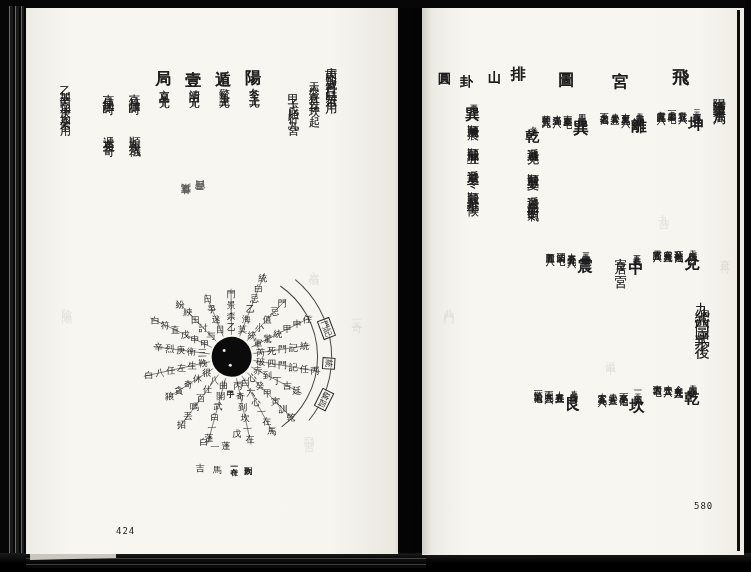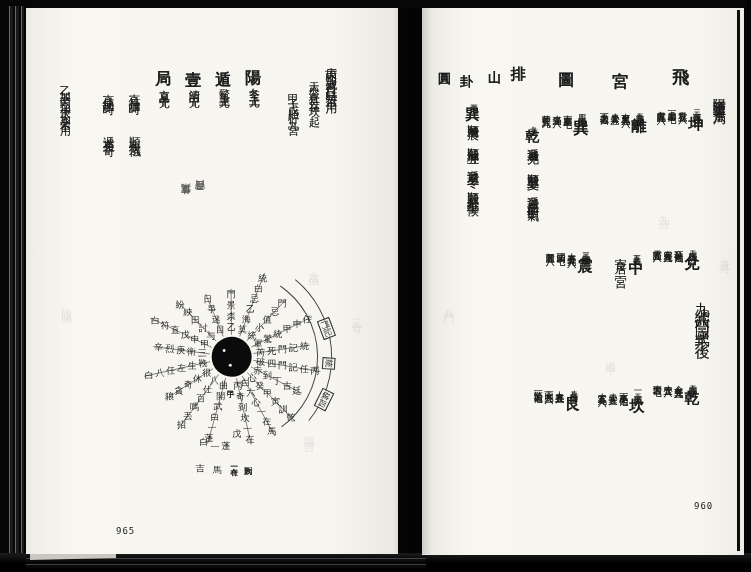--- a/index.html
+++ b/index.html
@@ -140,21 +140,21 @@
       <div id="arc-boxes">
           <div class="arc-box" style="left: 290px; top: 315px; transform: rotate(70deg);">門記</div>
           <div class="arc-box" style="left: 296px; top: 350px; transform: rotate(94deg);">統</div>
           <div class="arc-box" style="left: 287px; top: 386px; transform: rotate(117deg);">破四</div>
         </div>
       <div id="flipped-notes">
           <div class="v flip" style="left: 170px; top: 190px; font-size: 10px; color: rgb(58, 58, 58); opacity: 0.8;">白雷寻</div>
           <div class="v flip" style="left: 156px; top: 194px; font-size: 10px; color: rgb(58, 58, 58); opacity: 0.8;">佳莫車</div>
         </div>
     </div>
-    <div class="pageno" style="left:90px;top:518px;">965</div>
+    <div class="pageno" style="left:90px;top:518px;">424</div>
   </div>
 
   <div class="page" id="page-right">
     <div class="v" style="left:290px;top:80px;font-size:13px;letter-spacing:2px;">陽遁陰遁一十八局</div>
     <div class="v" style="left:272px;top:282px;font-size:15px;letter-spacing:6px;">九總八門圖式于後</div>
     <div id="headings">
         <div class="v heading" style="left: 250px; top: 48px; font-size: 17px;">飛</div>
         <div class="v heading" style="left: 190px; top: 50px; font-size: 16px;">宮</div>
         <div class="v heading" style="left: 136px; top: 52px; font-size: 16px;">圖</div>
         <div class="v heading" style="left: 88px; top: 46px; font-size: 15px;">排</div>
@@ -170,21 +170,21 @@
         <div class="v palace" style="left: 181px; top: 240px; height: 112px; width: 42px;"><span class="ph">中</span><span class="ps">五天禽黃</span><div class="term" style="font-size: 12px; letter-spacing: 6px;">寄居二宮</div></div>
         <div class="v palace" style="left: 166px; top: 378px; height: 127px; width: 58px;"><span class="ph">坎</span><span class="ps">一天蓬休門白</span><div class="term">水冬至一七四</div><div class="term">小寒二八五</div><div class="term">大寒三九六</div></div>
         <div class="v palace" style="left: 110px; top: 100px; height: 135px; width: 58px;"><span class="ph">巽</span><span class="ps">四天輔杜門綠</span><div class="term">木立夏四一七</div><div class="term">小滿五二八</div><div class="term">芒種六三九</div></div>
         <div class="v palace" style="left: 114px; top: 238px; height: 128px; width: 58px;"><span class="ph">震</span><span class="ps">三天沖傷門碧</span><div class="term">木春分三九六</div><div class="term">清明四一七</div><div class="term">穀雨五二八</div></div>
         <div class="v palace" style="left: 102px; top: 376px; height: 127px; width: 58px;"><span class="ph">艮</span><span class="ps">八天任生門白</span><div class="term">土立春八五二</div><div class="term">雨水九六三</div><div class="term">驚蟄一七四</div></div>
       </div>
     <div id="fly-rules">
         <div class="v fr-col" style="left: 96px; top: 110px; width: 22px; font-size: 13px; letter-spacing: 2px;"><span class="fr-big">乾</span><span class="fr-s">冬至</span><span>　</span><span class="fr-t">遞飛兌</span><span class="fr-s">秋分</span><span>　</span><span class="fr-t">順飛至夏</span><span>　</span><span class="fr-t">遞飛八節二十四氣</span></div>
         <div class="v fr-col" style="left: 36px; top: 88px; width: 22px; font-size: 11px; letter-spacing: 2px;"><span class="fr-big">巽</span><span class="fr-s">夏至</span><span>　</span><span class="fr-t">順飛震</span><span class="fr-s">春分</span><span>　</span><span class="fr-t">順飛坤五</span><span class="fr-s">秋</span><span>　</span><span class="fr-t">遞飛至冬</span><span>　</span><span class="fr-t">順飛八卦七十二候</span></div>
       </div>
-    <div class="pageno" style="left:272px;top:493px;">960</div>
+    <div class="pageno" style="left:272px;top:493px;">580</div>
   </div>
 
   <div class="strip" id="page-edge-line"></div>
   <div class="strip" id="gutter"></div>
   <div id="bleed-layer">
       <div class="bleed" style="left: 655px; top: 205px;">九宮</div>
       <div class="bleed" style="left: 602px; top: 352px;">遁甲</div>
       <div class="bleed" style="left: 440px; top: 300px;">八門</div>
       <div class="bleed" style="left: 716px; top: 250px;">直符</div>
       <div class="bleed" style="left: 305px; top: 262px;">六儀</div>

